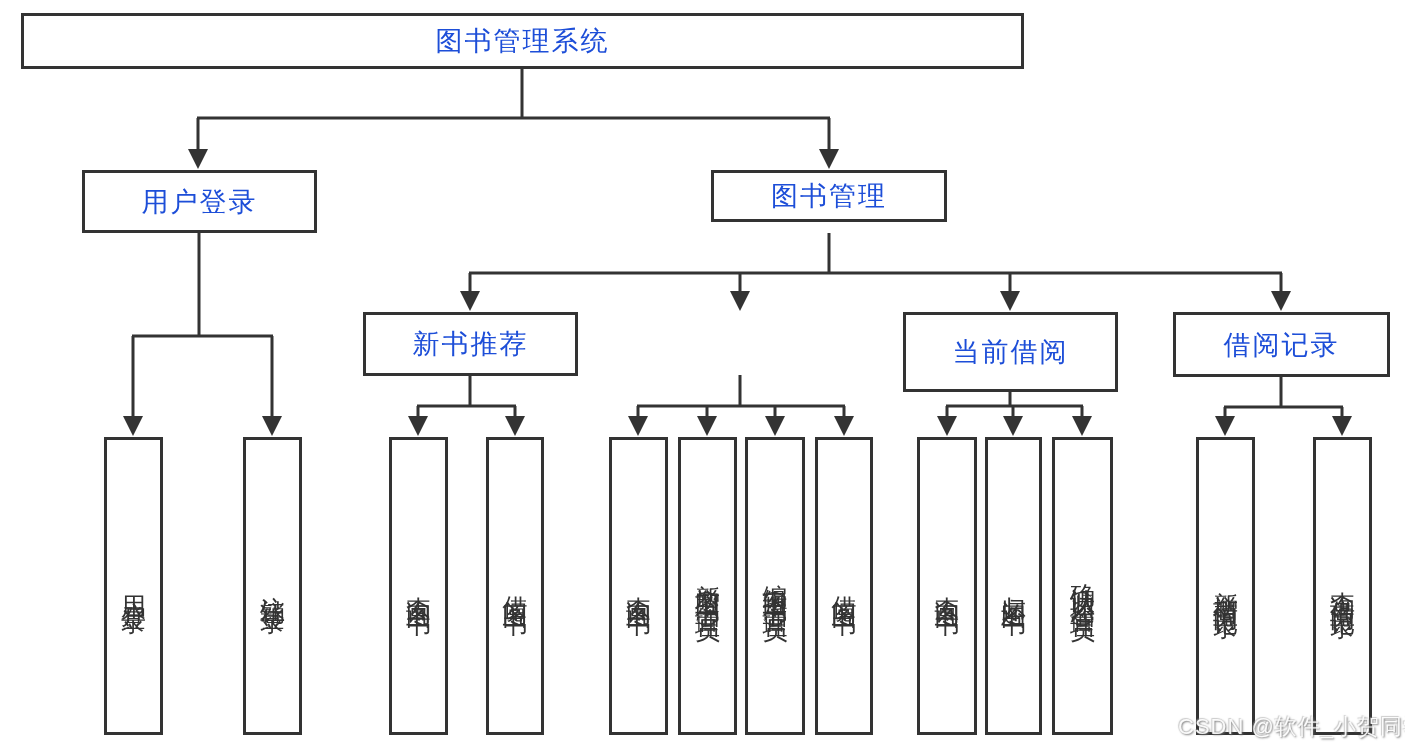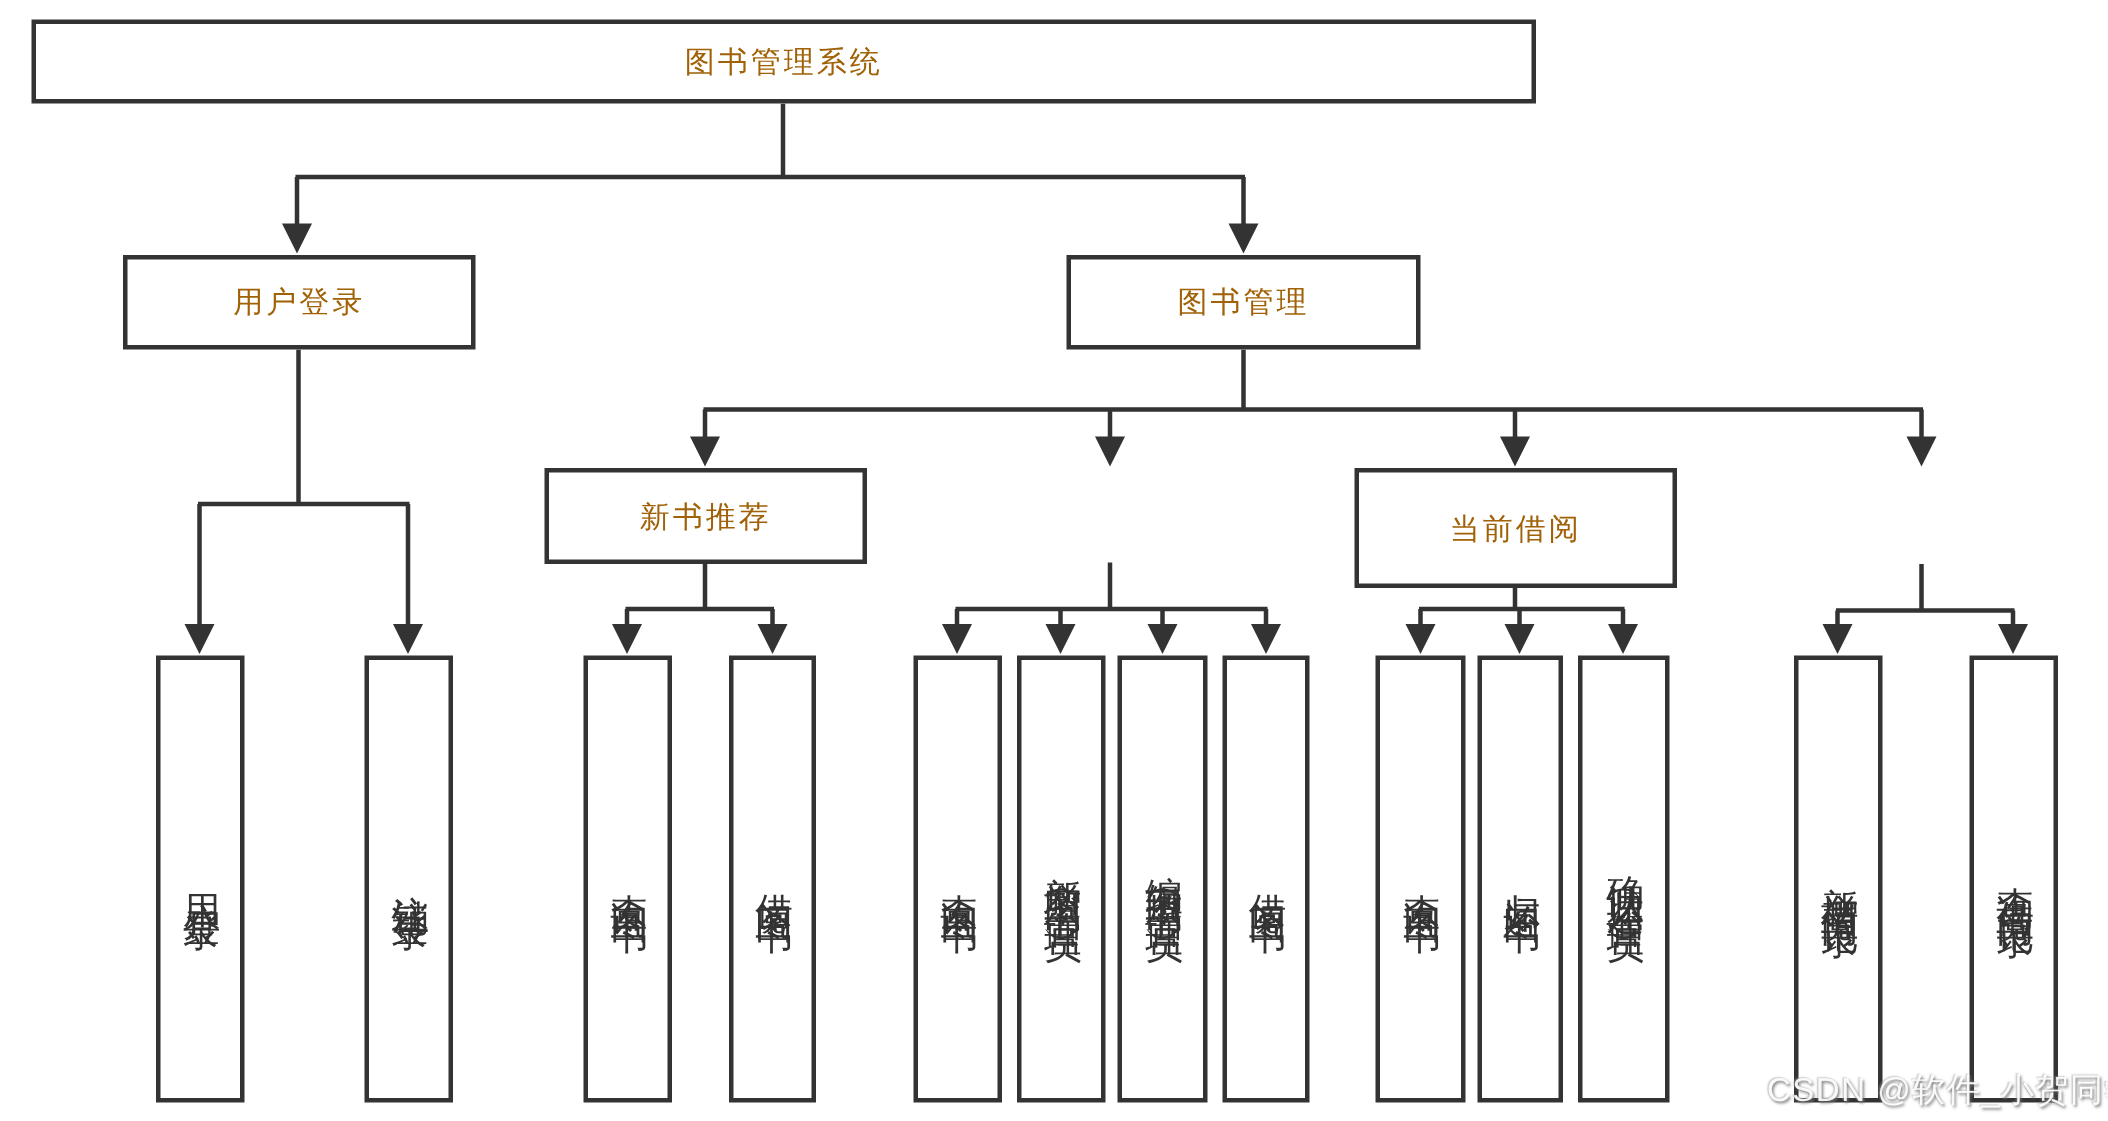--- a/index.html
+++ b/index.html
@@ -20,24 +20,24 @@
     position: absolute;
     box-sizing: border-box;
     border: 3px solid #333333;
     background: #ffffff;
     display: flex;
     align-items: center;
     justify-content: center;
     color: #333333;
   }
   .hbox span {
-    font-size: 20px;
+    font-size: 27px;
     letter-spacing: 2px;
     white-space: nowrap;
-    color: #a16207;
+    color: #1d4ed8;
   }
   .vbox { top: 437px; height: 298px; }
   .vbox span {
     writing-mode: vertical-rl;
     text-orientation: mixed;
     font-size: 25px;
     letter-spacing: 5px;
     line-height: 1;
     color: #333333;
   }
@@ -105,29 +105,32 @@
     </g>
   </svg>
 
   <div class="node hbox" style="left:21px;top:13px;width:1003px;height:56px">
     <span>图书管理系统</span>
   </div>
 
   <div class="node hbox" style="left:82px;top:170px;width:235px;height:63px">
     <span>用户登录</span>
   </div>
-  <div class="node hbox" style="left:711px;top:170px;width:236px;height:63px">
+  <div class="node hbox" style="left:711px;top:170px;width:236px;height:52px">
     <span>图书管理</span>
   </div>
 
   <div class="node hbox" style="left:363px;top:312px;width:215px;height:64px">
     <span>新书推荐</span>
   </div>
   <div class="node hbox" style="left:903px;top:312px;width:215px;height:80px">
     <span>当前借阅</span>
+  </div>
+  <div class="node hbox" style="left:1173px;top:312px;width:217px;height:65px">
+    <span>借阅记录</span>
   </div>
 
   <div class="node vbox" style="left:104px;width:59px">
     <span>用户登录</span>
   </div>
   <div class="node vbox" style="left:243px;width:59px">
     <span>注销登录</span>
   </div>
 
   <div class="node vbox" style="left:389px;width:59px">

